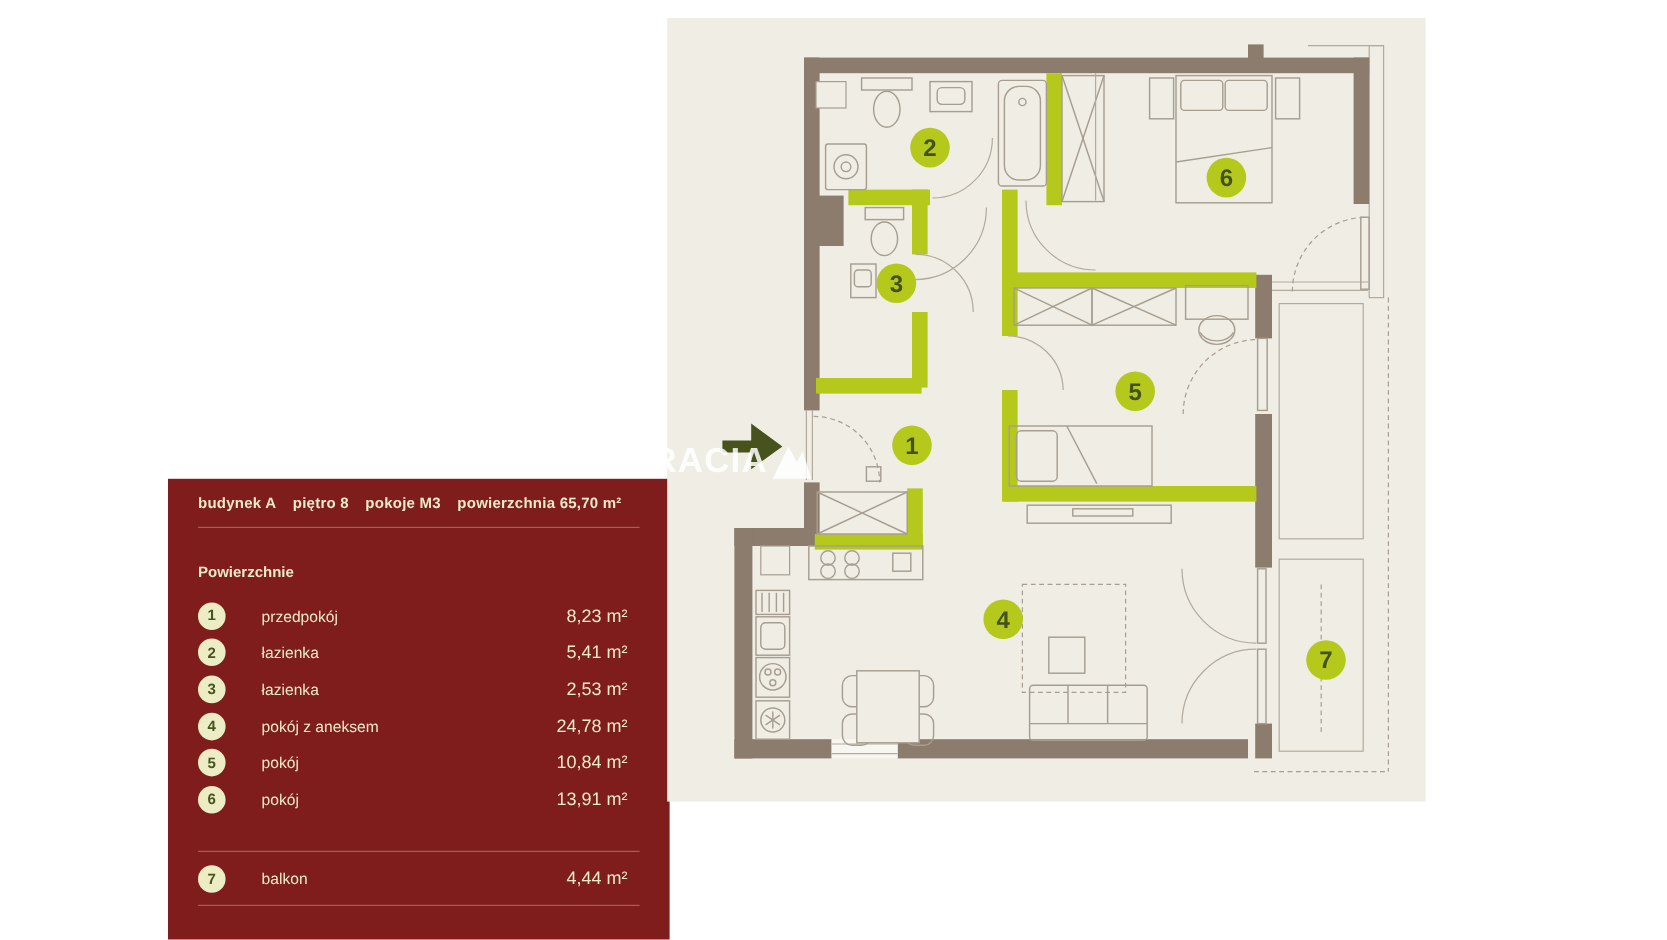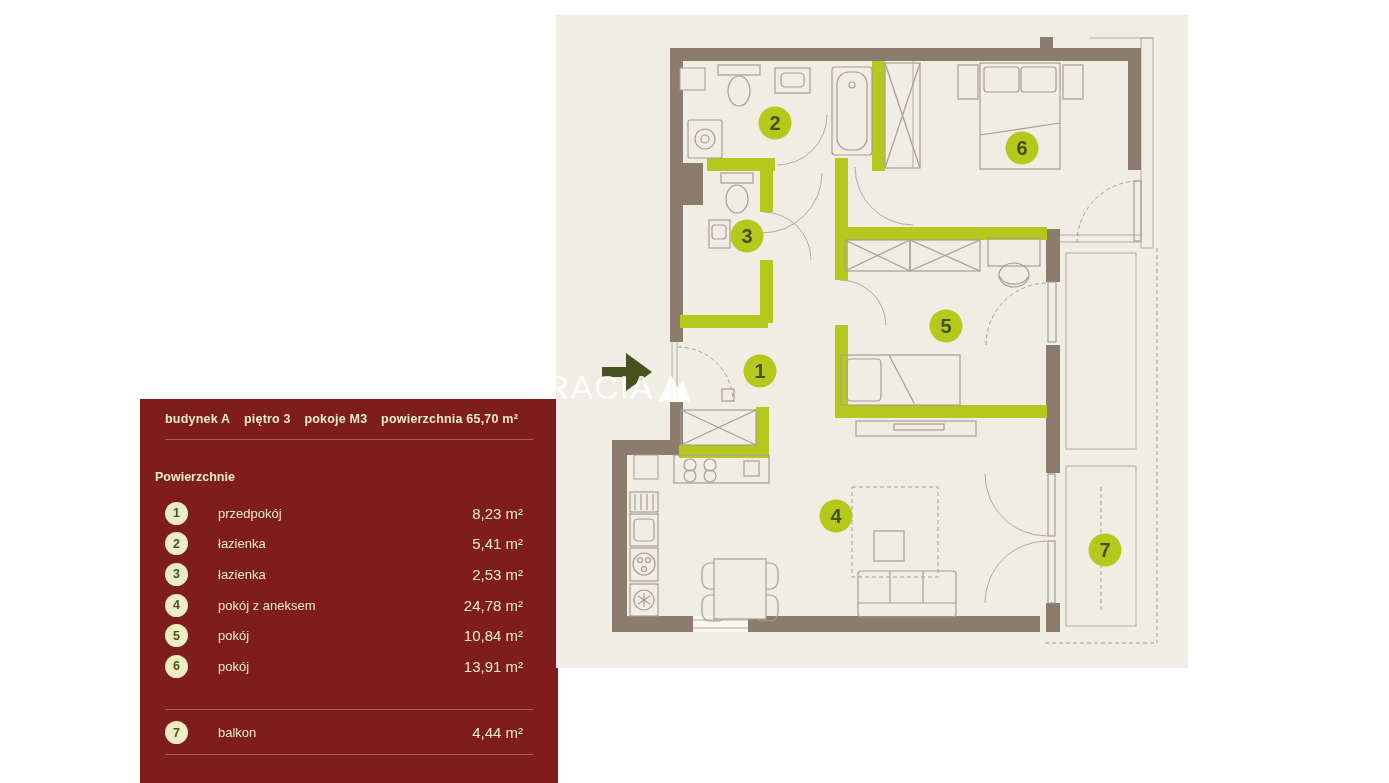--- a/index.html
+++ b/index.html
@@ -12,21 +12,21 @@
   .panel{
     position:absolute;left:140px;top:399px;width:418px;height:392px;
     background:#7f1d1d;color:#e9ebc9;box-sizing:border-box;
   }
   .panel-header{
     display:flex;justify-content:space-between;align-items:baseline;
     padding:13px 40px 0 25px;font-size:12.5px;font-weight:700;letter-spacing:.2px;
     white-space:nowrap;
   }
   .divider{height:1px;background:rgba(235,237,205,.32);margin:13px 25px 0 25px;}
-  .section-title{margin:30px 0 0 15px;font-size:12.5px;font-weight:700;}
+  .section-title{margin:30px 0 0 25px;font-size:12.5px;font-weight:700;}
   .rows{margin-top:14px;}
   .room-row{display:flex;align-items:center;height:30.6px;padding:0 35px 0 25px;}
   .num-badge{
     width:23px;height:23px;border-radius:50%;background:#ecedc4;color:#49531f;
     font-size:12.5px;font-weight:700;display:flex;align-items:center;justify-content:center;
     flex:0 0 23px;
   }
   .room-name{margin-left:30px;font-size:13px;font-weight:400;}
   .room-area{margin-left:auto;font-size:15px;}
   .balcony-divider-top{margin-top:27px;}
@@ -44,31 +44,31 @@
   .furf{fill:#f0ede4;stroke:#a79e91;stroke-width:1.2;}
   .thin{stroke:#b3aa9c;stroke-width:1;fill:none;}
   .dash{stroke:#a79e91;stroke-width:1;fill:none;stroke-dasharray:4 3;}
   .winfill{fill:#f8f6f0;}
   .mk{fill:#b5c91c;}
   .mnum{fill:#44511b;font-family:"Liberation Sans",sans-serif;font-size:20px;font-weight:700;text-anchor:middle;}
   
   .watermark{
     position:absolute;left:521px;top:368px;z-index:5;
     display:flex;align-items:center;gap:3px;
-    color:rgba(255,255,255,.85);font-size:34px;font-weight:400;letter-spacing:1px;
+    color:rgba(255,255,255,.85);font-size:29px;font-weight:700;letter-spacing:1px;
     pointer-events:none;white-space:nowrap;
   }
 </style>
 </head>
 <body>
 
 <section class="panel">
   <div class="panel-header">
     <span>budynek A</span>
-    <span>piętro 3</span>
+    <span>piętro 8</span>
     <span>pokoje M3</span>
     <span>powierzchnia 65,70 m²</span>
   </div>
   <div class="divider"></div>
   <div class="section-title">Powierzchnie</div>
 
   <div class="rows">
     <div class="room-row">
       <span class="num-badge">1</span>
       <span class="room-name">przedpokój</span>

